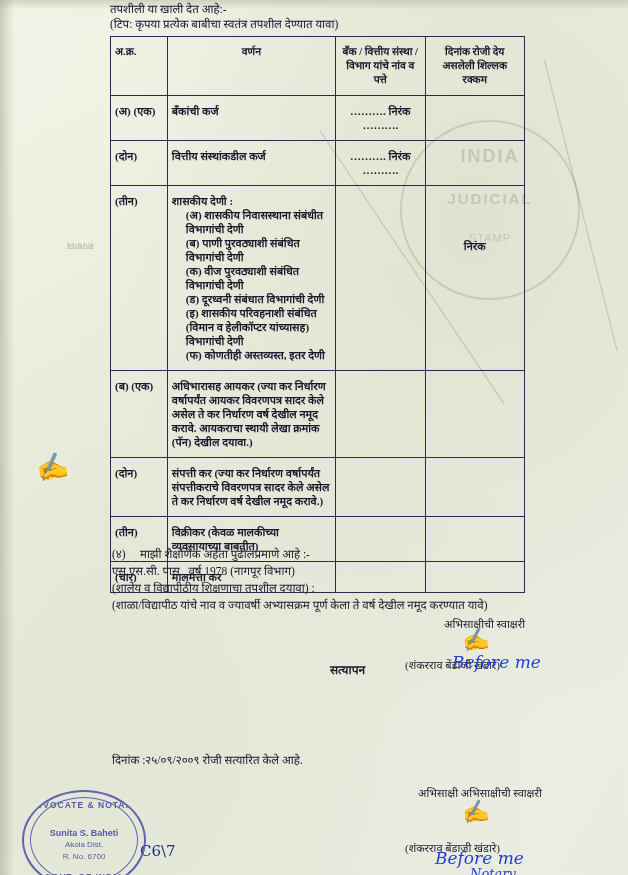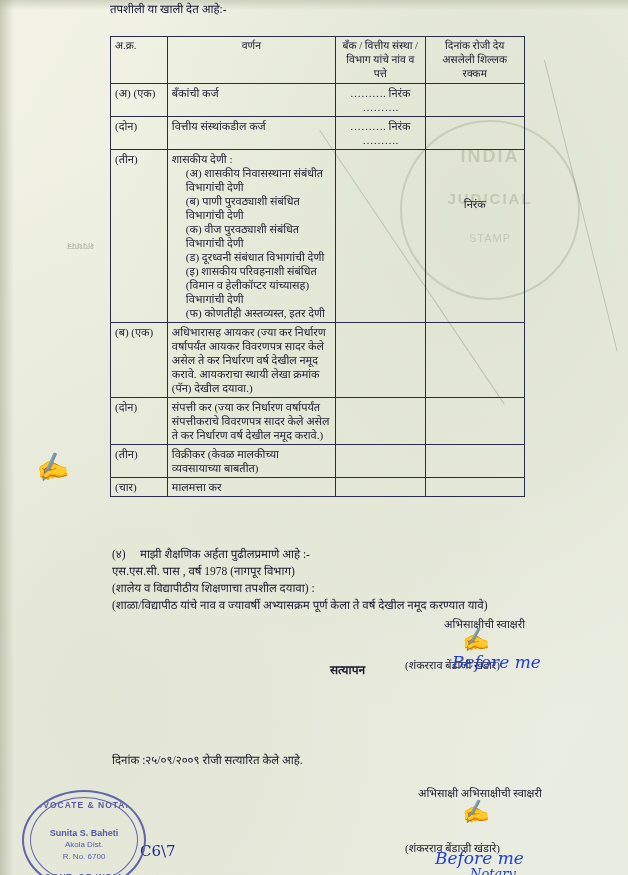--- a/index.html
+++ b/index.html
@@ -52,22 +52,23 @@
     position: absolute;
     left: 110px;
     top: 36px;
     width: 415px;
     border-collapse: collapse;
     font-size: 11px;
   }
   table.main td {
     border: 1px solid #2a2a4a;
     vertical-align: top;
-    padding: 2px 4px;
+    padding: 8px 4px;
     line-height: 14px;
+    font-weight: bold;
   }
   td.c1 { width: 52px; text-align: left; }
   td.c2 { width: 175px; }
   td.c3 { width: 88px; text-align: center; }
   td.c4 { width: 100px; text-align: center; }
   .th { text-align: center; font-size: 10.5px; line-height: 13px; }
   .sub {
     padding-left: 14px;
     display: block;
   }
@@ -214,20 +215,21 @@
 
   <div class="crease crease-1"></div>
   <div class="crease crease-2"></div>
   <div class="edge-left"></div>
   <div class="edge-top"></div>
   <div class="ghost-text">शपथपत्र</div>
 
   <div class="content">
 
     <div class="line-text hdr-1">तपशीली या खाली देत आहे:-</div>
+    <div class="line-text hdr-2">(टिप: कृपया प्रत्येक बाबीचा स्वतंत्र तपशील देण्यात यावा)</div>
 
     <table class="main">
       <tbody>
         <tr>
           <td class="c1 th">अ.क्र.</td>
           <td class="c2 th">वर्णन</td>
           <td class="c3 th">बँक / वित्तीय संस्था / विभाग यांचे नांव व पत्ते</td>
           <td class="c4 th">दिनांक रोजी देय असलेली शिल्लक रक्कम</td>
         </tr>
 

